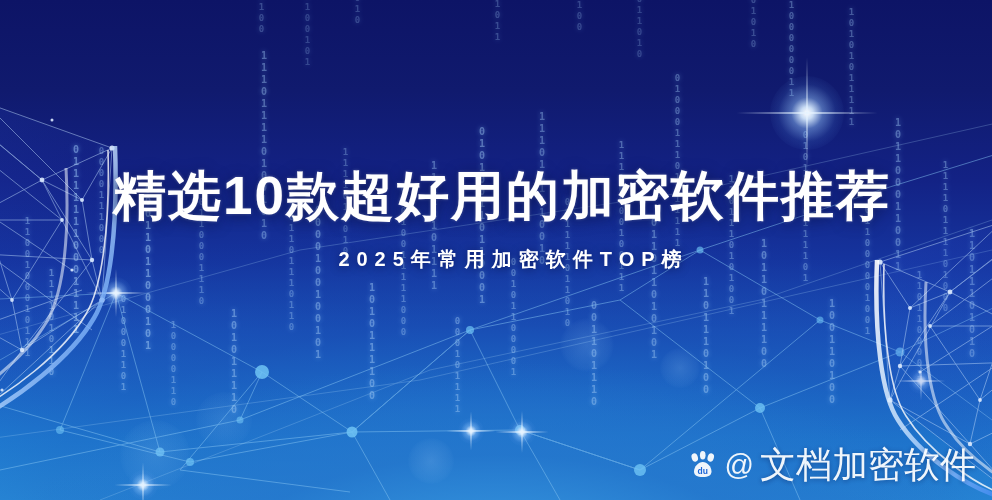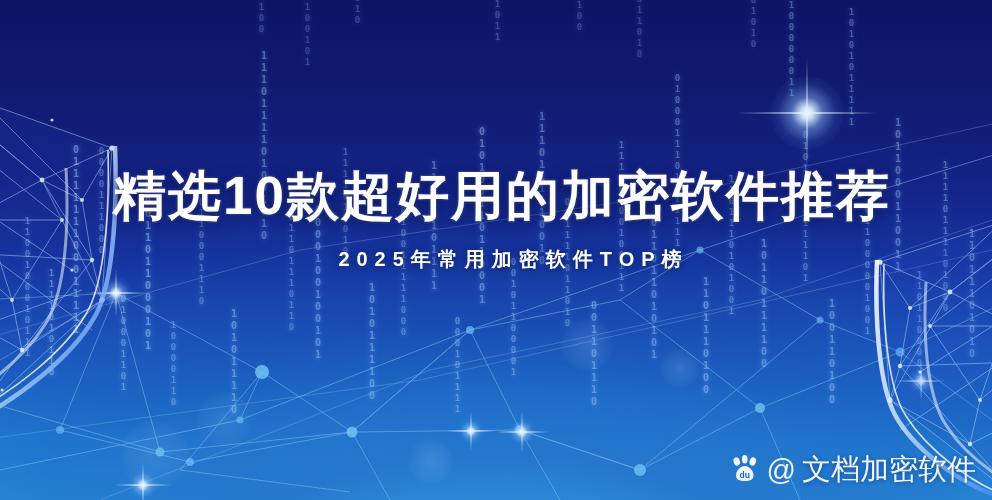--- a/index.html
+++ b/index.html
@@ -94,21 +94,21 @@
   }
 
   
   .watermark{
     position:absolute;right:16px;bottom:10px;
     display:flex;align-items:center;gap:6px;
     z-index:45;opacity:0.93;
   }
   .paw{width:32px;height:32px;flex:0 0 auto;}
   .wm-text{
-    font-size:29px;font-weight:500;color:#ffffff;
+    font-size:36px;font-weight:500;color:#ffffff;
     letter-spacing:0px;
     text-shadow:0 1px 5px rgba(10,30,90,0.55);
     white-space:nowrap;
   }
   .at{font-size:29px;font-weight:400;color:#ffffff;}
 </style>
 </head>
 <body>
 
 <div id="stage">

